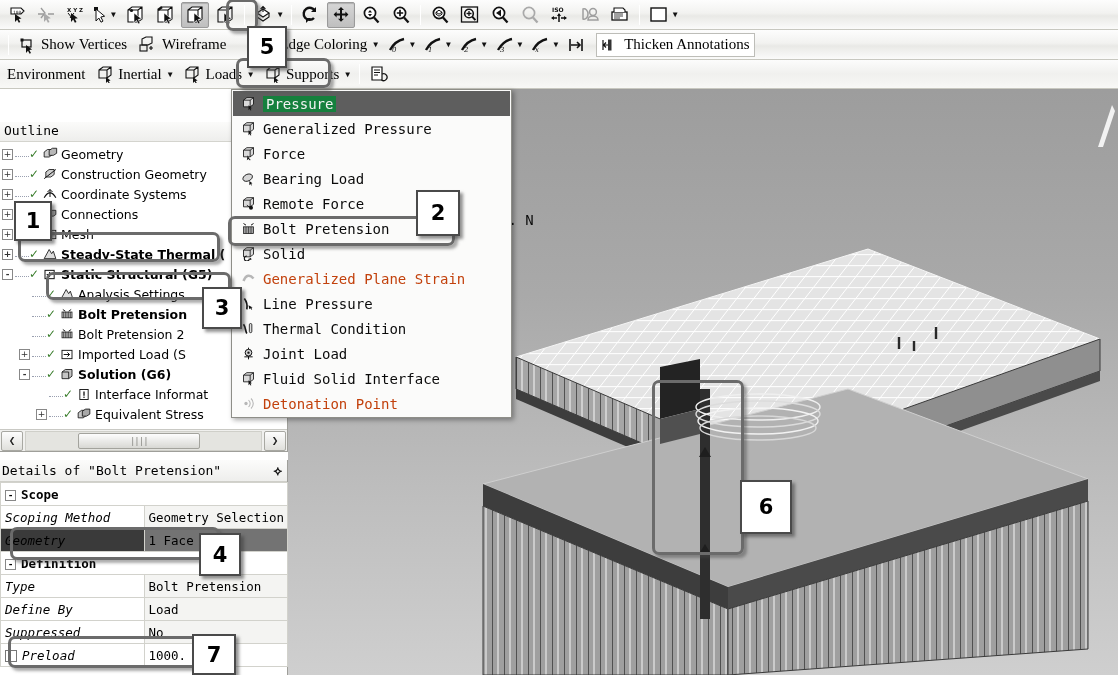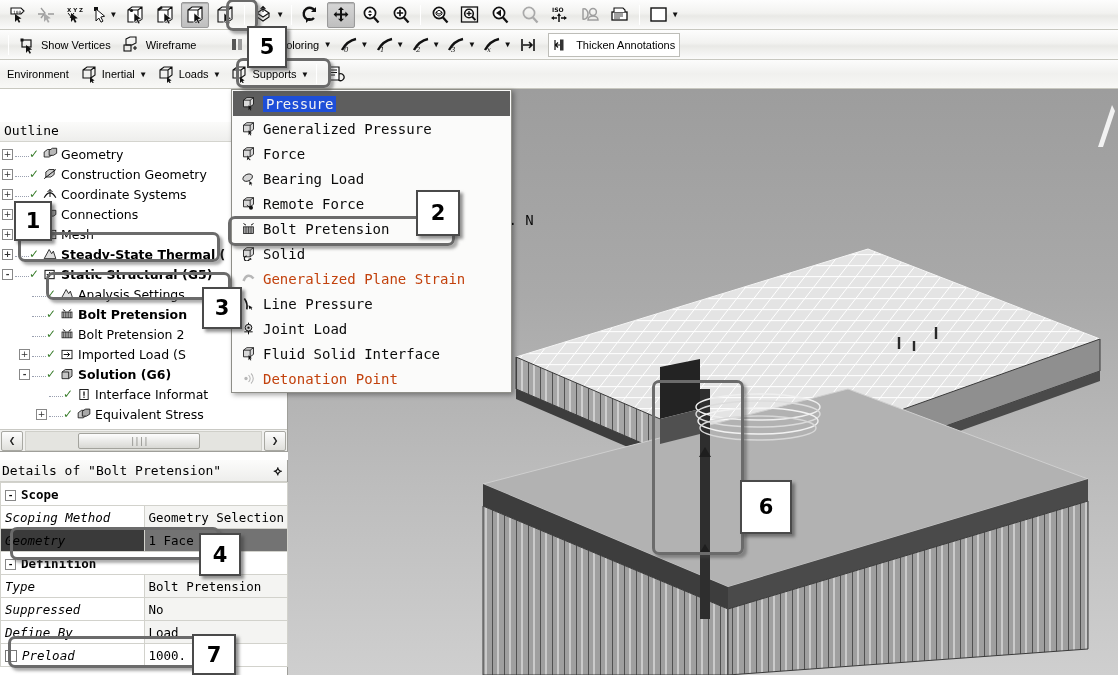--- a/index.html
+++ b/index.html
@@ -34,22 +34,22 @@
     color:#1a1a1a; font-size:11px;
   }
   .tb-btn.active {
     border:1px solid #9a9a9a;
     background:linear-gradient(180deg,#d6d6d6,#bfbfbf);
     box-shadow:inset 0 1px 1px rgba(0,0,0,.18);
   }
   .tb-sep { width:1px; height:20px; background:#c0c0bb; margin:0 4px;
             border-right:1px solid #fff; }
   .tb-label {
-    font-family:Liberation Sans, sans-serif;
-    font-size:11px; color:#000; white-space:nowrap; letter-spacing:0px;
+    font-family:Liberation Serif, serif;
+    font-size:15px; color:#000; white-space:nowrap; letter-spacing:0px;
   }
   .tb-caret { font-size:8px; margin-left:3px; color:#111; }
   .tb-item { display:inline-flex; align-items:center; gap:3px; padding:2px 4px;
              height:26px; border:1px solid transparent; }
   .tb-item.boxed { border:1px solid #bdbdb8; background:#fff; }
   svg { display:block; }
 
   
   #outline-panel {
     position:absolute; left:0; top:89px; width:288px; height:330px;
@@ -158,21 +158,21 @@
     background:#fbfbfa; border:1px solid #8e8e88;
     box-shadow:2px 2px 5px rgba(0,0,0,.35);
     padding:1px;
   }
   .mi {
     display:flex; align-items:center; height:25px;
     font-family:"DejaVu Sans Mono", monospace; font-size:14px;
     color:#0a0a0a; white-space:nowrap; padding-left:2px;
   }
   .mi.sel { background:#5e5e5e; }
-  .mi.sel .mi-label { background:#1d4ed8; color:#f2f2f2; padding:0 3px; }
+  .mi.sel .mi-label { background:#15803d; color:#f2f2f2; padding:0 3px; }
   .mi.dis .mi-label { color:#c2410c; }
   .mi-icon { width:26px; flex:0 0 26px; display:flex; align-items:center; justify-content:center; }
   .mi-label { margin-left:2px; }
 
   
   .callout {
     position:absolute; z-index:60;
     background:#ffffff; border:2px solid #4a4a4a;
     display:flex; align-items:center; justify-content:center;
     font-family:"DejaVu Sans", sans-serif; font-weight:bold;
@@ -669,26 +669,26 @@
             <td class="val plain">1 Face</td>
           </tr>
           <tr>
             <td class="grp" colspan="2"><span class="gbox">-</span><span>Definition</span></td>
           </tr>
           <tr>
             <td class="key"><span>Type</span></td>
             <td class="val">Bolt Pretension</td>
           </tr>
           <tr>
+            <td class="key"><span>Define By</span></td>
+            <td class="val">Load</td>
+          </tr>
+          <tr>
             <td class="key"><span>Suppressed</span></td>
             <td class="val">No</td>
-          </tr>
-          <tr>
-            <td class="key"><span>Define By</span></td>
-            <td class="val">Load</td>
           </tr>
           <tr>
             <td class="key indent"><span class="cbox"></span><span>Preload</span></td>
             <td class="val plain">1000. N</td>
           </tr>
         </tbody>
       </table>
   </div>
 
   <div id="viewport">
@@ -840,20 +840,29 @@
           <svg width="15" height="15" viewBox="0 0 18 18">
             <path d="M4 3 C7 7, 8 11, 7 16" fill="none" stroke="#111" stroke-width="2"></path>
             <path d="M9 11 l1 5 1.4-1.4 1.1 1.9 .9-.5 -1.1-1.8 1.7-.5 z" fill="#111"></path>
           </svg>
         </span>
         <span class="mi-label">Line Pressure</span>
       </div>
       <div class="mi">
         <span class="mi-icon">
           <svg width="15" height="15" viewBox="0 0 18 18">
+            <path d="M3 4 C6 8, 5 12, 7 15" fill="none" stroke="#111" stroke-width="2"></path>
+            <rect x="10" y="3" width="3" height="11" rx="1.5" fill="#ddd" stroke="#111" stroke-width="1"></rect>
+          </svg>
+        </span>
+        <span class="mi-label">Thermal Condition</span>
+      </div>
+      <div class="mi">
+        <span class="mi-icon">
+          <svg width="15" height="15" viewBox="0 0 18 18">
             <circle cx="9" cy="8" r="4" fill="#d6d6d6" stroke="#111" stroke-width="1.2"></circle>
             <circle cx="9" cy="8" r="1.4" fill="#111"></circle>
             <path d="M9 2 v2 M9 12 v4 M4 13 h10" stroke="#111" stroke-width="1.2"></path>
           </svg>
         </span>
         <span class="mi-label">Joint Load</span>
       </div>
       <div class="mi">
         <span class="mi-icon">
           <svg width="15" height="15" viewBox="0 0 18 18">

